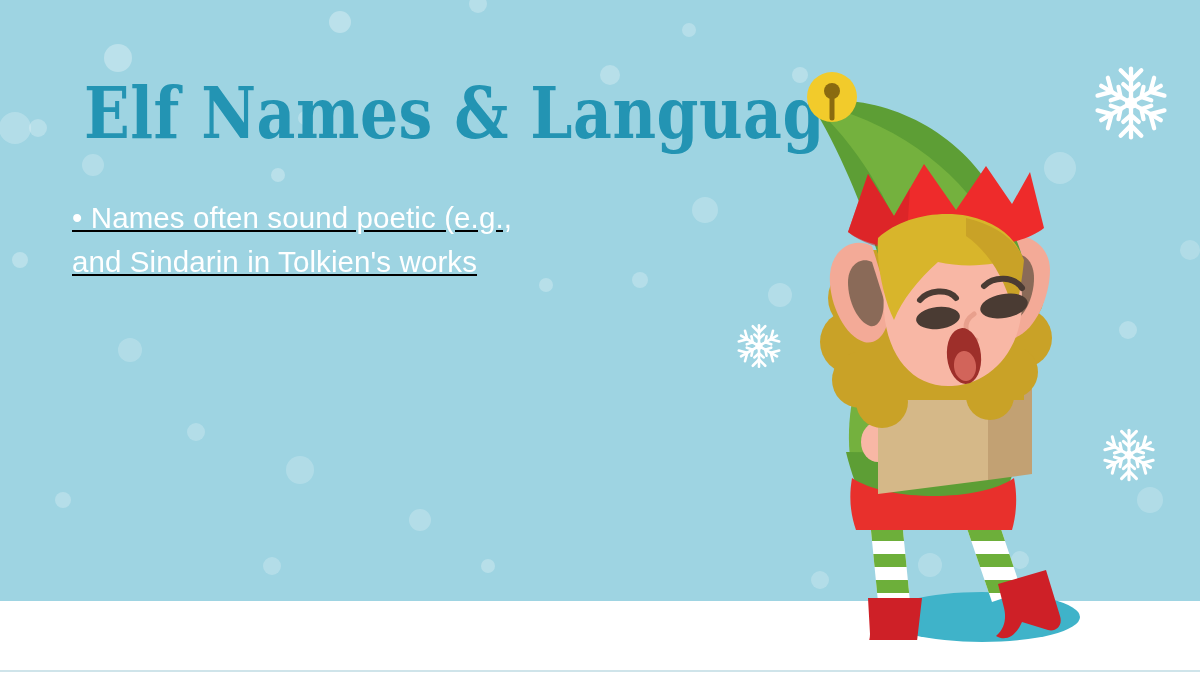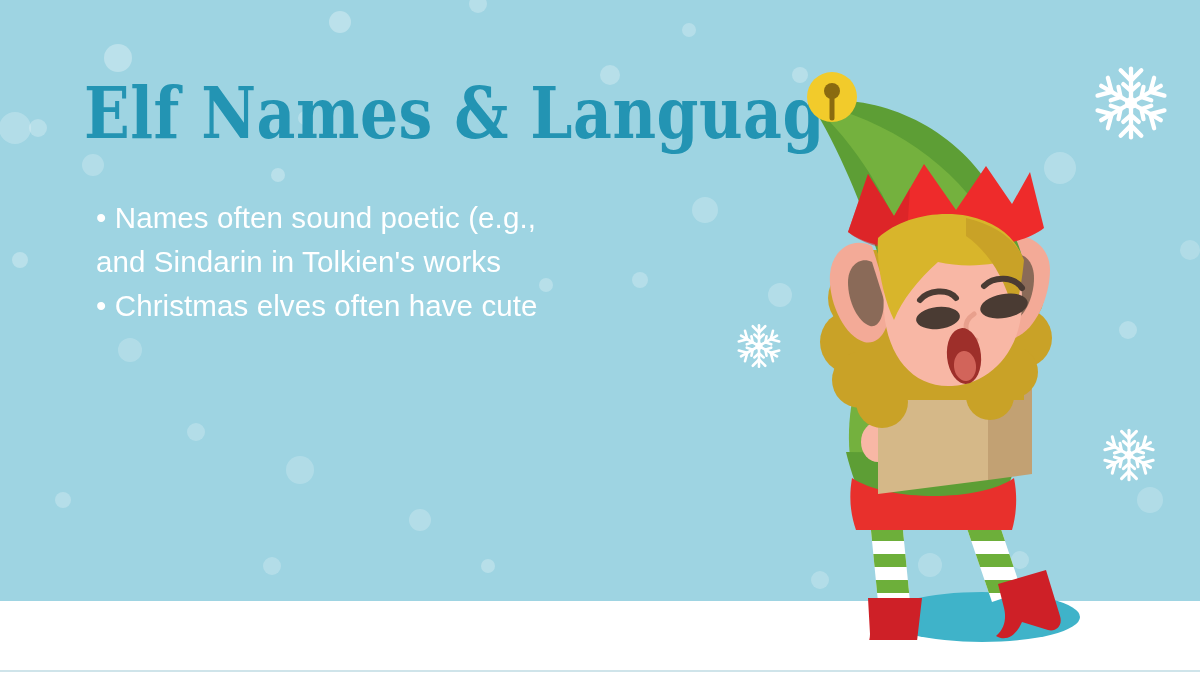--- a/index.html
+++ b/index.html
@@ -57,23 +57,24 @@
     font-family: "DejaVu Serif", serif;
     font-size: 60px;
     font-weight: 700;
     letter-spacing: 0.5px;
     white-space: nowrap;
     transform: scaleY(1.18);
     transform-origin: left top;
   }
   .bullets {
     position: absolute;
-    left: 96px;
+    left: 72px;
     top: 196px;
     width: 640px;
+    text-decoration: underline;
   }
   .bullet-line {
     color: #ffffff;
     font-family: "Liberation Sans", sans-serif;
     font-size: 29.5px;
     font-weight: 400;
     line-height: 44px;
     letter-spacing: 0.1px;
     white-space: pre;
   }
@@ -281,21 +282,20 @@
             <circle cx="50" cy="50" r="7" fill="#ffffff" stroke="none"></circle>
           </g>
         </svg></div>
     </div>
 
   <div class="title">Elf Names &amp; Language</div>
 
   <div class="bullets">
     <div class="bullet-line">• Names often sound poetic (e.g.,</div>
     <div class="bullet-line">and Sindarin in Tolkien's works</div>
-    <div class="bullet-line">• Christmas elves often have cute</div>
   </div>
 
   <div class="shadow-ellipse"></div>
 
   <div class="elf">
     <svg width="380" height="590" viewBox="0 0 380 590" xmlns="http://www.w3.org/2000/svg">
 
       <g>
 
         <g>

